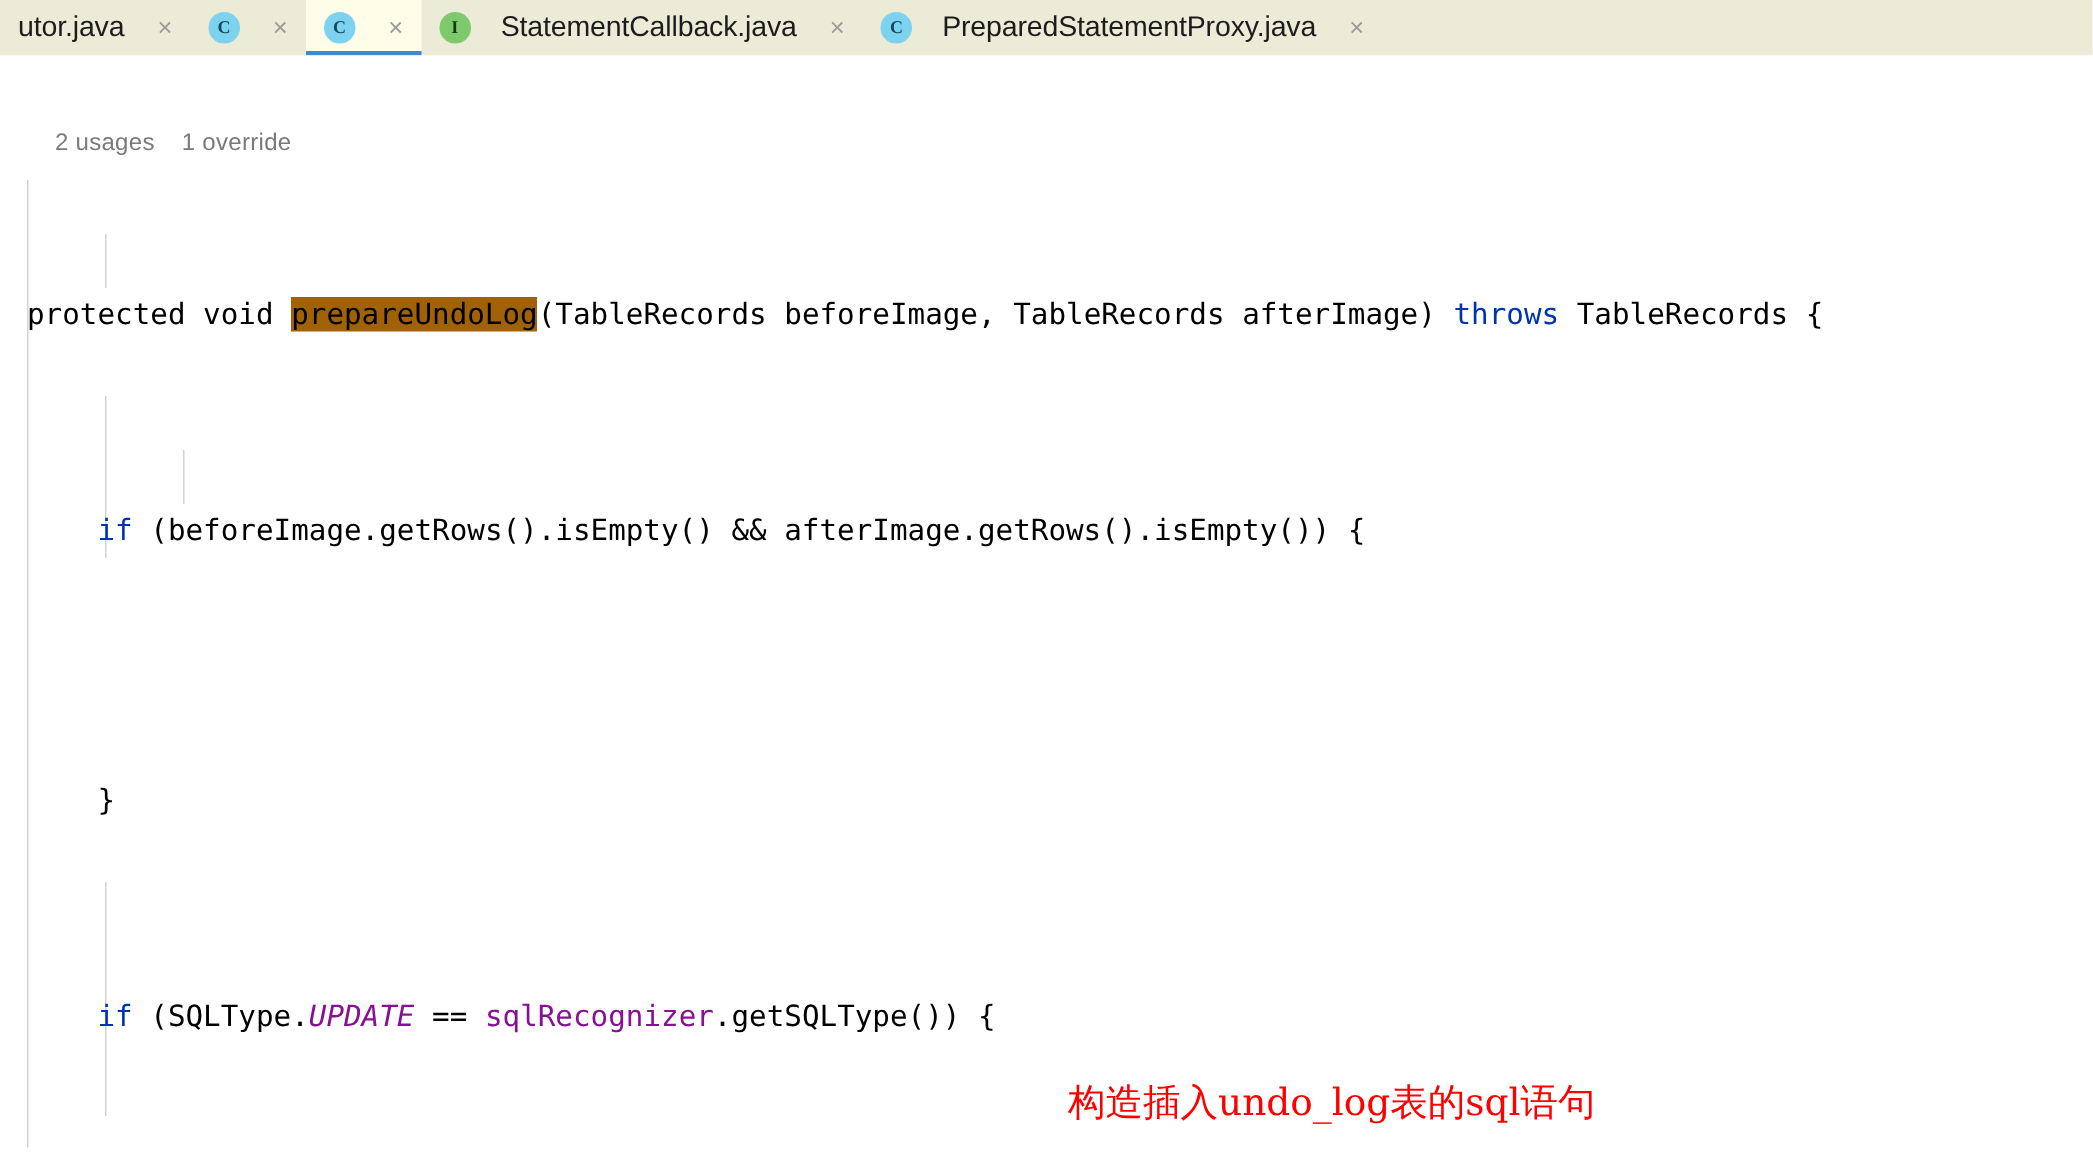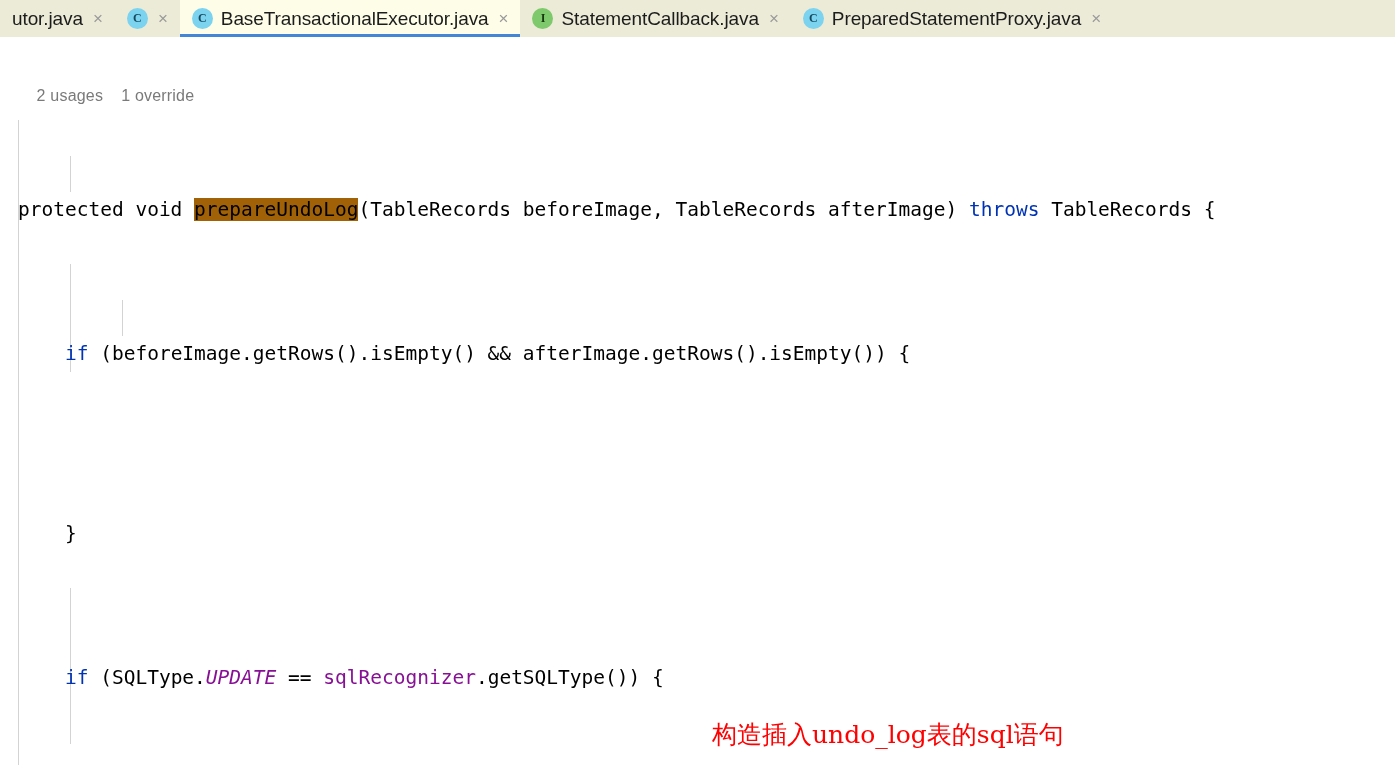--- a/index.html
+++ b/index.html
@@ -20,21 +20,21 @@
     height: 37px;
     background: #ecebd7;
     display: flex;
     align-items: stretch;
     overflow: hidden;
     box-sizing: border-box;
   }
   .tab {
     display: flex;
     align-items: center;
-    gap: 8px;
+    gap: 20px;
     padding: 0 10px 0 12px;
     height: 37px;
     box-sizing: border-box;
     position: relative;
     white-space: nowrap;
     flex: 0 0 auto;
   }
   .tab.active {
     background: #fdfde8;
   }
@@ -146,21 +146,20 @@
     <span class="tab-close">×</span>
   </div>
 
   <div class="tab">
     <span class="tab-icon cls">C</span>
     <span class="tab-close">×</span>
   </div>
 
   <div class="tab active">
     <span class="tab-icon cls">C</span>
-    <span class="tab-label">BaseTransactionalExecutor.java</span>
     <span class="tab-close">×</span>
   </div>
 
   <div class="tab">
     <span class="tab-icon iface">I</span>
     <span class="tab-label">StatementCallback.java</span>
     <span class="tab-close">×</span>
   </div>
 
   <div class="tab">

